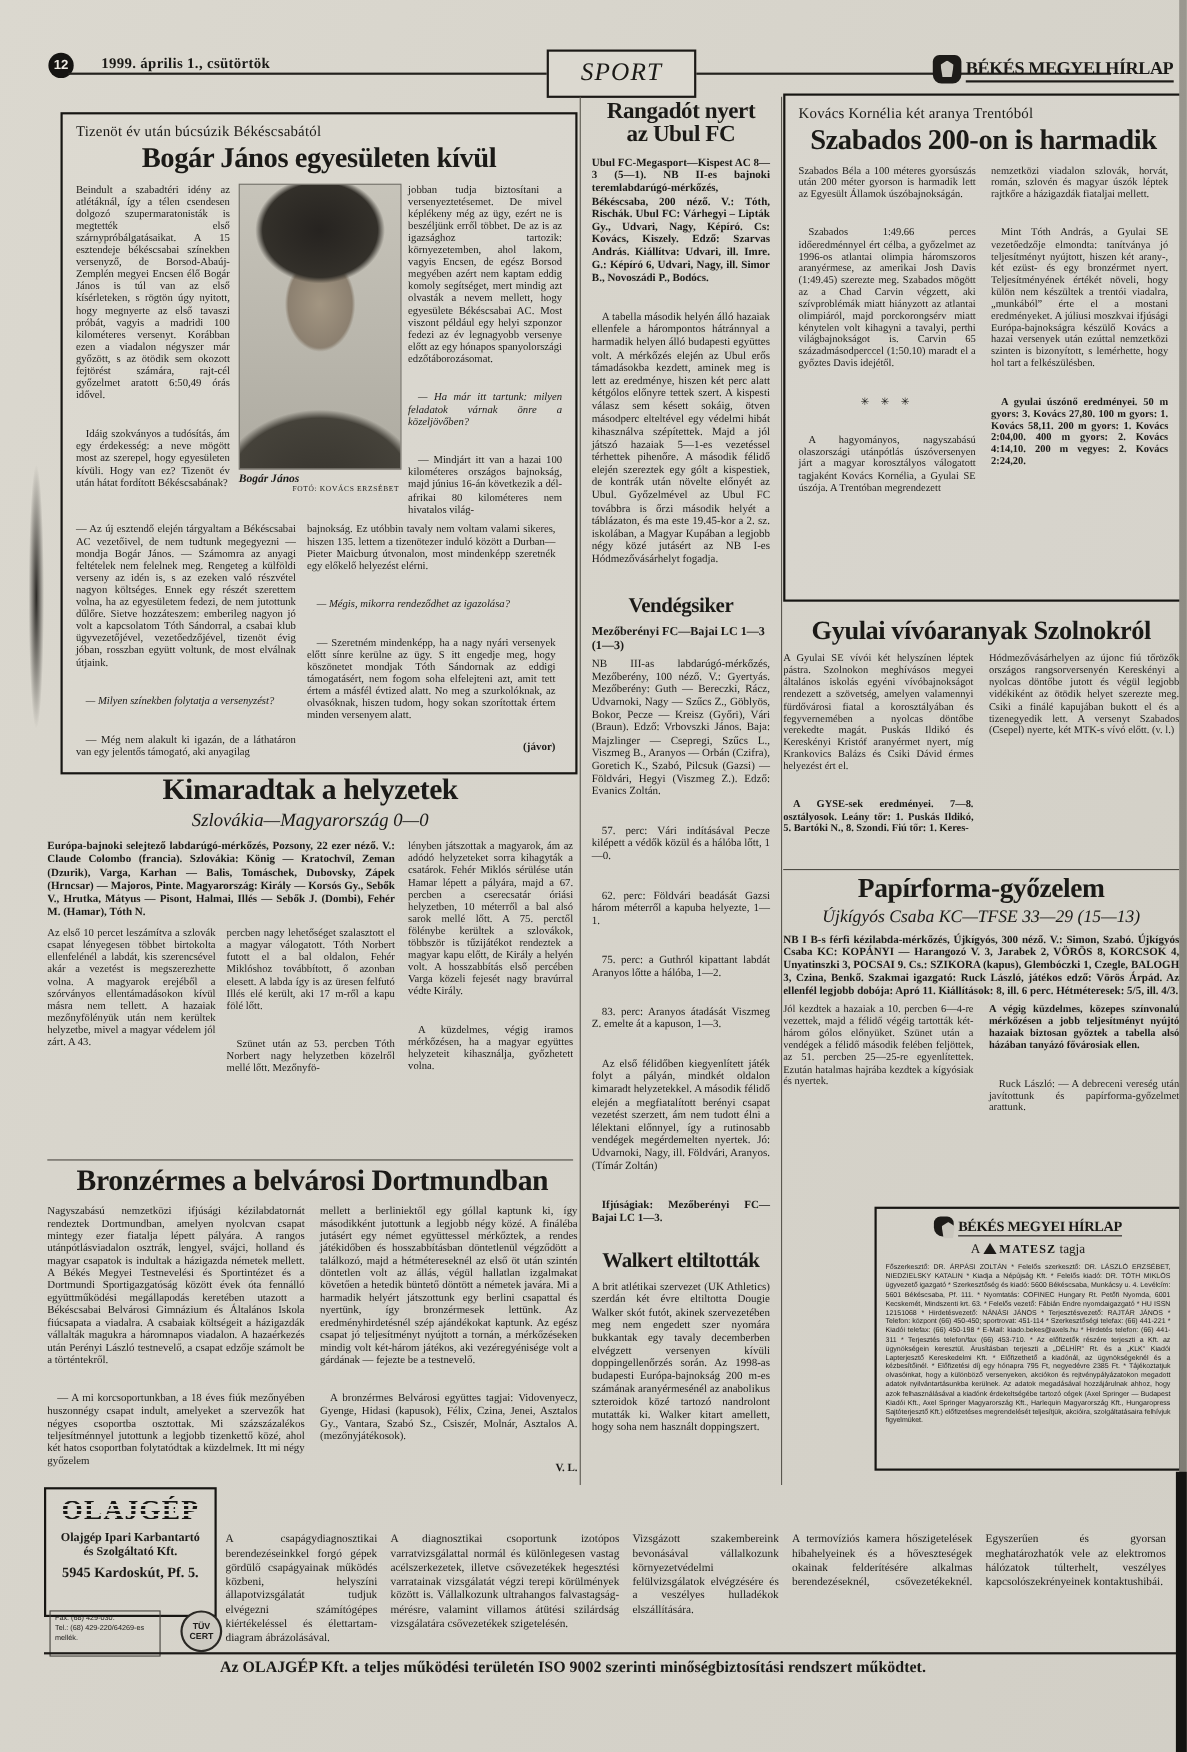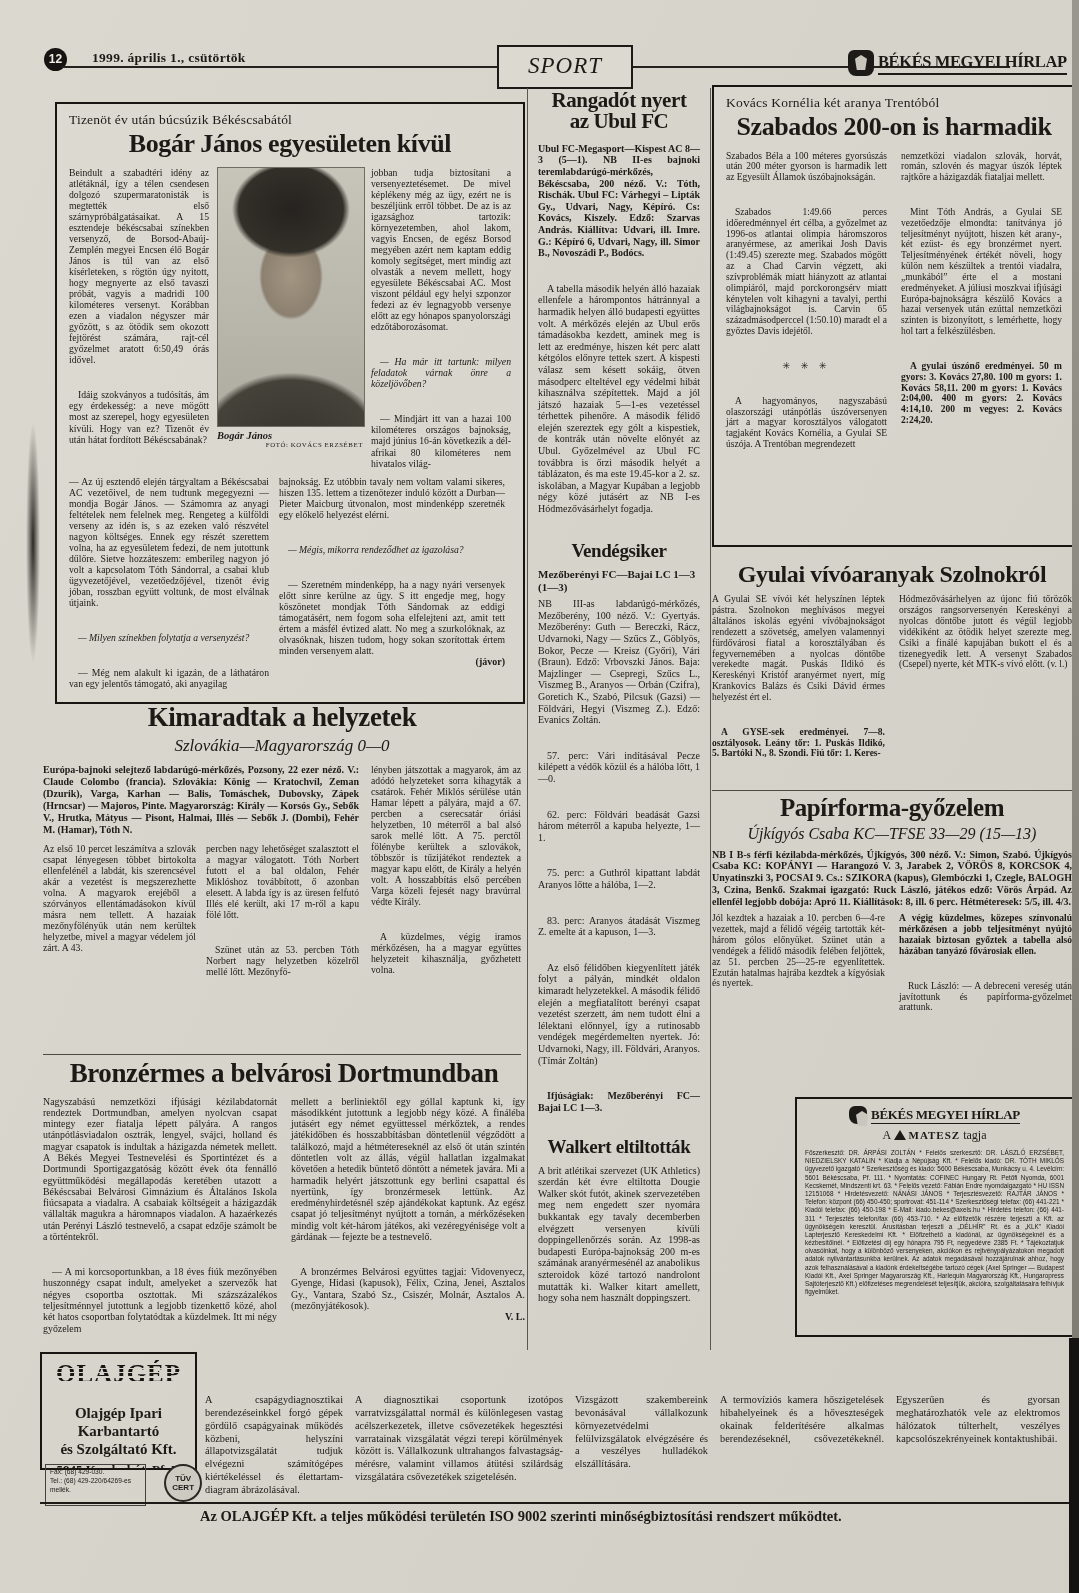--- a/index.html
+++ b/index.html
@@ -24,21 +24,21 @@
   
   .box{border:2px solid #171613;padding:8px 12px;overflow:hidden;background:rgba(255,255,255,0.06);}
   .kicker{font-size:13.5px;letter-spacing:.2px;}
   .headline{font-weight:bold;text-align:center;letter-spacing:-0.4px;line-height:1.02;}
   .subhead{font-style:italic;text-align:center;}
   .body, .para{font-size:9.7px;line-height:1.14;text-align:justify;}
   .plist .para + .para{text-indent:9px;margin-top:24px;}
   .q{font-style:italic;}
   .bold{font-weight:bold;}
   .orn{text-align:center;text-indent:0!important;letter-spacing:4px;}
-  .sig{text-align:right;font-weight:bold;font-size:10px;margin-top:0;}
+  .sig{text-align:right;font-weight:bold;font-size:10px;margin-top:18px;}
   .lead{font-weight:bold;}
   
   .bogar{left:55px;top:102px;width:442px;height:582px;}
   .h-bogar{font-size:26px;margin:3px 0 9px;}
   .bogar-row1{display:flex;gap:8px;}
   .bogar-row1 .c{width:140px;flex:0 0 auto;}
   .photo-wrap{width:146px;flex:0 0 auto;}
   .photo{width:146px;height:258px;border:1px solid #6f6c64;
     background:
       radial-gradient(95px 78px at 50% 16%, #262320 0%, #33302a 55%, rgba(0,0,0,0) 62%),
@@ -93,21 +93,21 @@
   .imp-member{text-align:center;font-size:12px;margin:4px 0 6px;}
   .tri{display:inline-block;width:0;height:0;border-left:6px solid transparent;border-right:6px solid transparent;
     border-bottom:10px solid #1d1b18;vertical-align:-1px;}
   .imp-matesz{font-weight:bold;letter-spacing:1px;font-size:11px;}
   .imp-text{font-size:6.4px;line-height:1.28;text-align:justify;font-family:"Liberation Sans",sans-serif;}
   
   .adlogo{left:40px;top:1352px;width:153px;height:108px;border:2px solid #171613;text-align:center;padding-top:6px;overflow:hidden;}
   .ad-olaj{font-weight:bold;font-size:25px;letter-spacing:1px;
     background:repeating-linear-gradient(#171613 0 3px,#d7d4cb 3px 4.5px);
     -webkit-background-clip:text;background-clip:text;color:transparent;}
-  .ad-co{font-weight:bold;font-size:15px;line-height:1.2;margin-top:16px;}
+  .ad-co{font-weight:bold;font-size:11px;line-height:1.2;margin-top:4px;}
   .ad-addr{font-weight:bold;font-size:13px;margin-top:4px;}
   .adsub{left:45px;top:1464px;width:157px;height:42px;display:flex;gap:18px;}
   .faxbox{width:92px;border:1px solid #44423c;font-size:6.6px;line-height:1.35;padding:3px 4px;
     font-family:"Liberation Sans",sans-serif;}
   .tuv{width:38px;height:38px;border:2px solid #2a2824;border-radius:50%;text-align:center;
     font:bold 8px/1.1 "Liberation Sans",sans-serif;padding-top:9px;box-sizing:border-box;background:#cdcac1;}
   .adtext{left:205px;top:1354px;width:867px;height:146px;display:flex;gap:12px;overflow:hidden;}
   .adtext .ac{font-size:10.3px;line-height:1.25;text-align:justify;margin-top:40px;}
   .ac1{width:138px;flex:0 0 auto;}
   .ac2{width:208px;flex:0 0 auto;}

